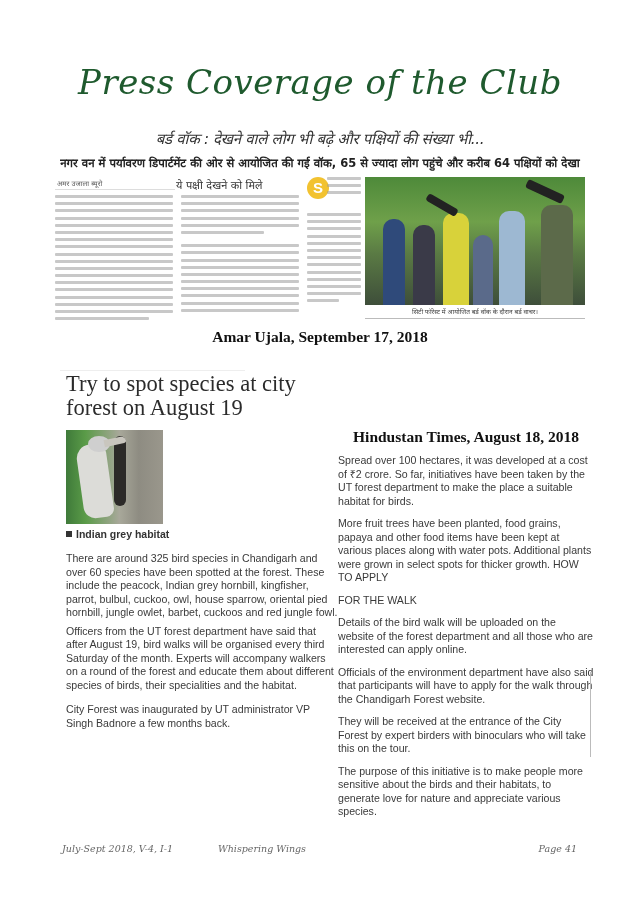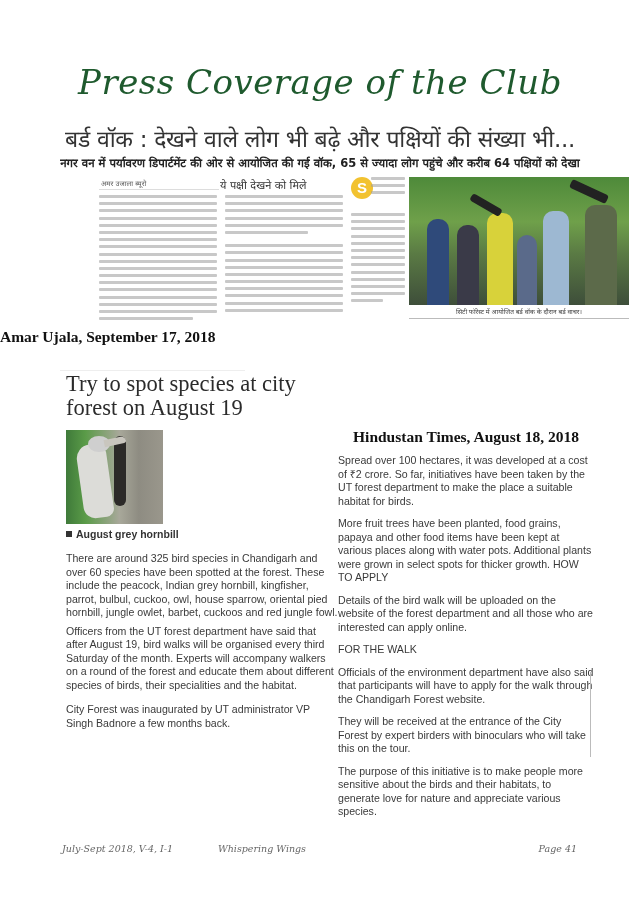--- a/index.html
+++ b/index.html
@@ -8,28 +8,28 @@
 
   .page-title {
     position: absolute; left: 0; top: 62px; width: 640px; text-align: center;
     font-family: "DejaVu Serif", serif; font-style: italic; font-size: 34px;
     color: #1f5a2e; letter-spacing: 0.5px;
   }
 
   
   .hindi-clip { position: absolute; left: 55px; top: 125px; width: 530px; height: 200px; }
   .hindi-headline {
-    text-align: center; font-family: "DejaVu Sans", sans-serif; font-size: 23px;
-    color: #333; line-height: 28px; letter-spacing: -0.3px;
+    text-align: center; font-family: "DejaVu Sans", sans-serif; font-size: 15px;
+    color: #333; line-height: 28px; letter-spacing: -0.3px; font-style: italic;
   }
   .hindi-subheadline {
     text-align: center; font-family: "DejaVu Sans", sans-serif; font-size: 11.5px;
     font-weight: bold; color: #222; line-height: 16px; margin-top: 2px;
   }
-  .hindi-body { position: absolute; top: 52px; left: 0; width: 530px; height: 148px; margin-left: 44px; }
+  .hindi-body { position: absolute; top: 52px; left: 0; width: 530px; height: 148px; }
   .hindi-byline { position: absolute; left: 2px; top: 2px; font-size: 7px; color: #555; font-family: "DejaVu Sans", sans-serif; }
   .hindi-rule { position: absolute; left: 0; top: 12px; width: 120px; border-top: 1px solid #ddd; }
   .hindi-subhead2 { position: absolute; left: 121px; top: 0; font-size: 11px; color: #333; font-family: "DejaVu Sans", sans-serif; }
   .blur-col { position: absolute; }
   .blur-line { height: 3px; background: #9a9a9a; margin-bottom: 4.2px; opacity: 0.55; border-radius: 1px; }
   .quote-icon {
     position: absolute; left: 252px; top: 0; width: 22px; height: 22px; border-radius: 50%;
     background: #f2c230; color: #fff; font-size: 15px; font-weight: bold; text-align: center; line-height: 22px;
   }
   .hindi-photo {
@@ -38,21 +38,21 @@
     overflow: hidden;
   }
   .person { position: absolute; bottom: 0; border-radius: 10px 10px 0 0; }
   .hindi-photo-caption {
     position: absolute; left: 310px; top: 130px; width: 220px; font-size: 6.5px; color: #444;
     text-align: center; font-family: Liberation Sans, sans-serif;
   }
   .hindi-bottom-rule { position: absolute; left: 310px; top: 141px; width: 220px; border-top: 1px solid #bbb; }
 
   .source-amar {
-    position: absolute; left: 0; top: 328px; width: 640px; text-align: left;
+    position: absolute; left: 0; top: 328px; width: 640px; text-align: center;
     font-family: "Liberation Serif", serif; font-weight: bold; font-size: 15.5px; color: #111;
   }
 
   
   .ht-left { position: absolute; left: 66px; top: 372px; width: 272px; }
   .ht-top-rule { position: absolute; left: 60px; top: 370px; width: 185px; border-top: 1px solid #eee; }
   .ht-headline {
     font-family: "Liberation Serif", serif; font-size: 22.5px; line-height: 24px; color: #2b2b2b;
   }
   .ht-para { font-size: 10.6px; line-height: 13.5px; color: #3a3a3a; margin-top: 8px; }
@@ -185,33 +185,33 @@
 <div class="ht-top-rule"></div>
 <div class="ht-left">
   <div class="ht-headline">Try to spot species at city forest on August 19</div>
   <div class="ht-photo">
     <div class="tree-hole"></div>
     <div class="hornbill-body"></div>
     <div class="hornbill-head"></div>
     <div class="hornbill-beak"></div>
   </div>
   <div class="ht-caption">
-    <span class="bullet"></span><span>August grey hornbill</span>
+    <span class="bullet"></span><span>Indian grey habitat</span>
   </div>
   <div class="ht-para" style="margin-top:12px;">There are around 325 bird species in Chandigarh and over 60 species have been spotted at the forest. These include the peacock, Indian grey hornbill, kingfisher, parrot, bulbul, cuckoo, owl, house sparrow, oriental pied hornbill, jungle owlet, barbet, cuckoos and red jungle fowl.</div>
   <div class="ht-para" style="margin-top:5px;">Officers from the UT forest department have said that after August 19, bird walks will be organised every third Saturday of the month. Experts will accompany walkers on a round of the forest and educate them about different species of birds, their specialities and the habitat.</div>
   <div class="ht-para" style="margin-top:11px;">City Forest was inaugurated by UT administrator VP Singh Badnore a few months back.</div>
 </div>
 
 <div class="ht-right">
   <div class="source-ht">Hindustan Times, August 18, 2018</div>
   <div class="ht-para">Spread over 100 hectares, it was developed at a cost of ₹2 crore. So far, initiatives have been taken by the UT forest department to make the place a suitable habitat for birds.</div>
   <div class="ht-para">More fruit trees have been planted, food grains, papaya and other food items have been kept at various places along with water pots. Additional plants were grown in select spots for thicker growth. HOW TO APPLY</div>
+  <div class="ht-para">FOR THE WALK</div>
   <div class="ht-para">Details of the bird walk will be uploaded on the website of the forest department and all those who are interested can apply online.</div>
-  <div class="ht-para">FOR THE WALK</div>
   <div class="ht-para">Officials of the environment department have also said that participants will have to apply for the walk through the Chandigarh Forest website.</div>
   <div class="ht-para">They will be received at the entrance of the City Forest by expert birders with binoculars who will take this on the tour.</div>
   <div class="ht-para">The purpose of this initiative is to make people more sensitive about the birds and their habitats, to generate love for nature and appreciate various species.</div>
 </div>
 <div class="right-vrule"></div>
 
 <div class="footer">
   <span class="footer-left">July-Sept 2018, V-4, I-1</span>
   <span class="footer-center">Whispering Wings</span>
   <span class="footer-right">Page 41</span>

